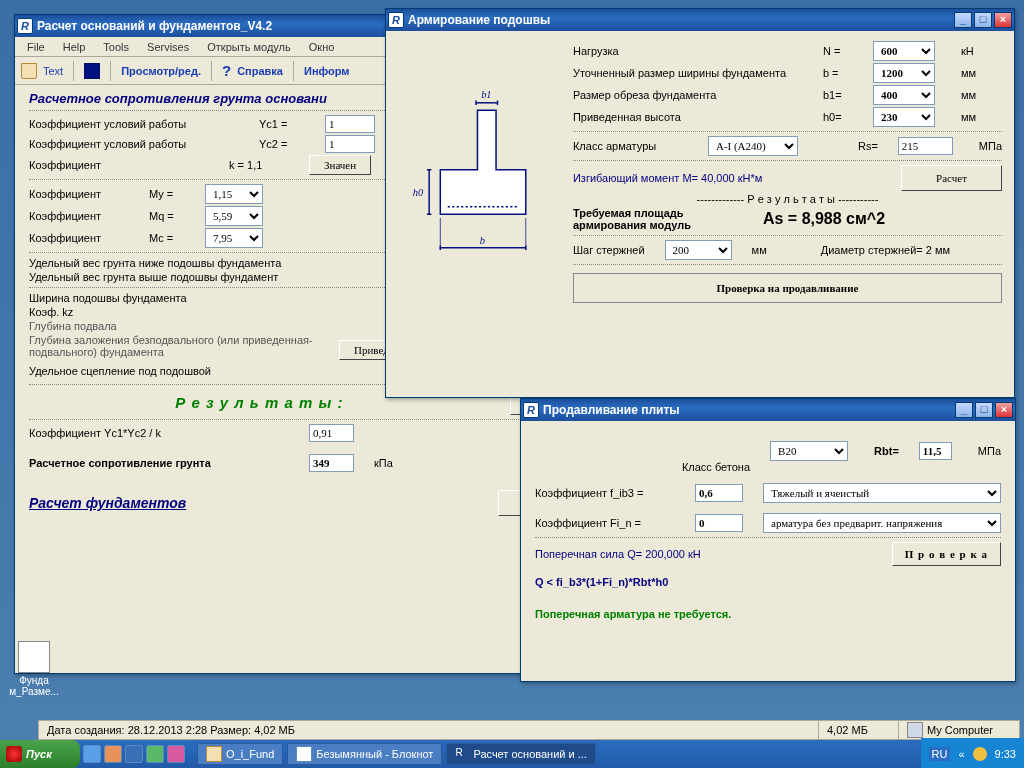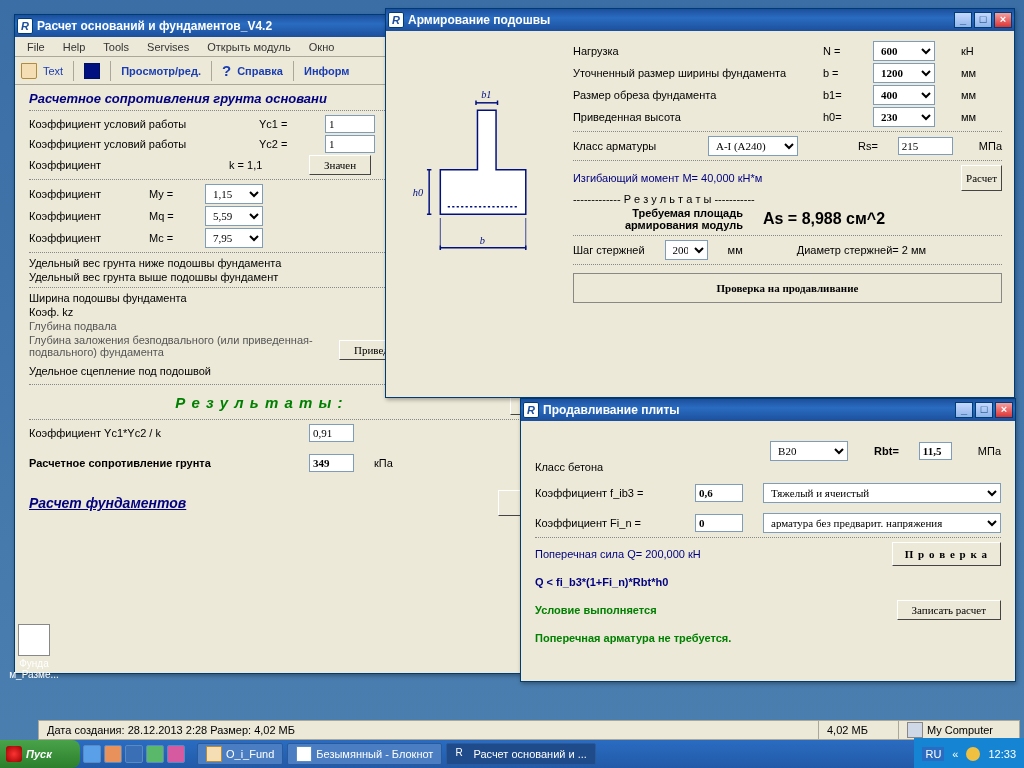--- a/index.html
+++ b/index.html
@@ -32,21 +32,21 @@
   .schematic { width:230px;height:310px;border:none;margin:6px; }
   .grn { color:#008000; }
   .blu { color:#000080; }
   .statusbar { position:absolute;left:38px;bottom:28px;right:4px;height:20px;background:#ece9d8;border:1px solid #aca899;display:flex;align-items:center;font-size:11px; }
   .statusbar .cell { border-right:1px solid #aca899;padding:0 8px;height:100%;display:flex;align-items:center; }
   .taskbar { position:absolute;left:0;right:0;bottom:0;height:28px;background:linear-gradient(#2a6cc1,#225aa8);display:flex;align-items:center; }
   .start { width:80px;height:28px;background:linear-gradient(#49a349,#2c7f2c);color:#fff;font-weight:bold;font-style:italic;display:flex;align-items:center;padding-left:6px;border-radius:0 8px 8px 0; }
   .task { height:22px;margin-left:4px;background:#4a7dc1;border:1px solid #295a9c;color:#fff;padding:0 8px;display:flex;align-items:center;gap:4px;font-size:11px;border-radius:2px; }
   .task.active { background:#1f4b8a; }
   .tray { margin-left:auto;background:#1585d3;height:32px;display:flex;align-items:center;padding:12px 8px;gap:8px;color:#fff;font-size:11px; }
-  .desktop-icons { position:absolute;left:4px;top:624px;color:#fff;font-size:10px;text-align:center;width:60px; }
+  .desktop-icons { position:absolute;left:4px;top:641px;color:#fff;font-size:10px;text-align:center;width:60px; }
   .qicon { width:18px;height:18px;border:1px solid #5a8ac0;border-radius:2px;margin-left:3px; }
   .ico16 { width:16px;height:16px;display:inline-block; }
 </style>
 </head>
 <body>
 
 <div class="desktop">
 
 <div class="win" style="left:14px;top:14px;width:620px;height:660px;">
   <div class="titlebar">
@@ -228,55 +228,55 @@
             <label style="width:115px;">Класс арматуры</label>
             <select class="sel" style="width:90px;"><option>A-I (A240)</option></select>
             <span style="width:20px;"></span>
             <span>Rs=</span>
             <input class="txt" style="width: 55px;" value="215">
             <span style="margin-left:6px;">МПа</span>
           </div>
       <div class="dots"></div>
       <div class="row">
             <span class="blu" style="flex:1;">Изгибающий момент M=  40,000 кН*м</span>
-            <button class="btn" style="padding:6px 4px;">Расчет</button>
-          </div>
-      <div style="margin:2px 0;">------------- <span>Р е з у л ь т а т ы</span> -----------</div>
-      <div class="row">
-        <div style="text-align:right;width:170px;">
+            <button class="btn" style="padding:6px 34px;">Расчет</button>
+          </div>
+      <div style="text-align:center;margin:2px 0;">------------- <span>Р е з у л ь т а т ы</span> -----------</div>
+      <div class="row">
+        <div style="text-align:left;width:170px;">
           <div style="font-weight:bold;">Требуемая площадь</div>
           <div style="font-weight:bold;">армирования модуль</div>
         </div>
         <div style="font-size:16px;font-weight:bold;">As =  8,988 см^2</div>
       </div>
       <div class="dots"></div>
       <div class="row">
             <span>Шаг стержней</span>
-            <select class="sel" style="width:43px;"><option>200</option></select>
+            <select class="sel" style="width:67px;"><option>200</option></select>
             <span>мм</span>
             <span style="width:14px;"></span>
             <span>Диаметр стержней=  2 мм</span>
           </div>
       <div class="dots"></div>
       <button class="btn2" style="width:100%;margin-top:4px;">Проверка на продавливание</button>
     </div>
   </div>
 </div>
 
 <div class="win" style="left:520px;top:398px;width:496px;height:284px;">
   <div class="titlebar">
     <div class="ticon">R</div>
     <div class="ttxt">Продавливание плиты</div>
     <div class="tbtn">_</div>
     <div class="tbtn">□</div>
     <div class="tbtn close">×</div>
   </div>
   <div class="content">
     <div class="row">
-          <span style="flex:1;text-align:left;margin-top:32px;">Класс бетона</span>
+          <span style="flex:1;text-align:right;margin-top:32px;">Класс бетона</span>
           <select class="sel" style="width:78px;"><option>B20</option></select>
           <span style="font-weight:bold;margin-left:6px;">Rbt=</span>
           <input class="txt" style="width: 33px; font-weight: bold;" value="11,5">
           <span style="margin-left:6px;">МПа</span>
         </div>
     <div style="height:6px;"></div>
     <div class="row">
           <label style="width:140px;">Коэффициент f_ib3  =</label>
           <input class="txt" style="width: 48px; font-weight: bold;" value="0,6">
           <select class="sel" style="flex:1;"><option>Тяжелый и ячеистый</option></select>
@@ -288,25 +288,20 @@
           <select class="sel" style="flex:1;"><option>арматура без предварит. напряжения</option></select>
         </div>
     <div class="dots"></div>
     <div class="row">
           <span class="blu" style="flex:1;">Поперечная сила Q=  200,000 кН</span>
           <button class="btn" style="font-weight:bold;letter-spacing:1px;padding:5px 12px;">П р о в е р к а</button>
         </div>
     <div style="height:8px;"></div>
     <div class="blu" style="font-weight:bold;">Q &lt; fi_b3*(1+Fi_n)*Rbt*h0</div>
     <div style="height:10px;"></div>
-    <div class="row">
-          <span class="grn" style="font-weight:bold;">Условие выполняется</span>
-          <span style="flex:1;"></span>
-          <button class="btn">Записать расчет</button>
-        </div>
     <div style="height:10px;"></div>
     <div class="grn" style="font-weight:bold;">Поперечная арматура не требуется.</div>
   </div>
 </div>
 
 <div class="desktop-icons">
   <div style="width:32px;height:32px;background:#fff;margin:0 auto 2px;border:1px solid #888;"></div>
   <span>Фунда
 м_Разме...</span>
 </div>
@@ -340,17 +335,17 @@
         <span>Безымянный - Блокнот</span>
       </div>
   <div class="task active">
         <span class="ticon" style="width:14px;height:14px;line-height:12px;font-size:10px;">R</span>
         <span>Расчет оснований и ...</span>
       </div>
   <div class="tray">
     <span style="background:#2a6cc1;padding:1px 3px;">RU</span>
     <span>«</span>
     <span style="width:14px;height:14px;background:#f0c040;border-radius:50%;"></span>
-    <span>12:33</span>
+    <span>9:33</span>
   </div>
 </div>
 
 </div>
 
 </body></html>

